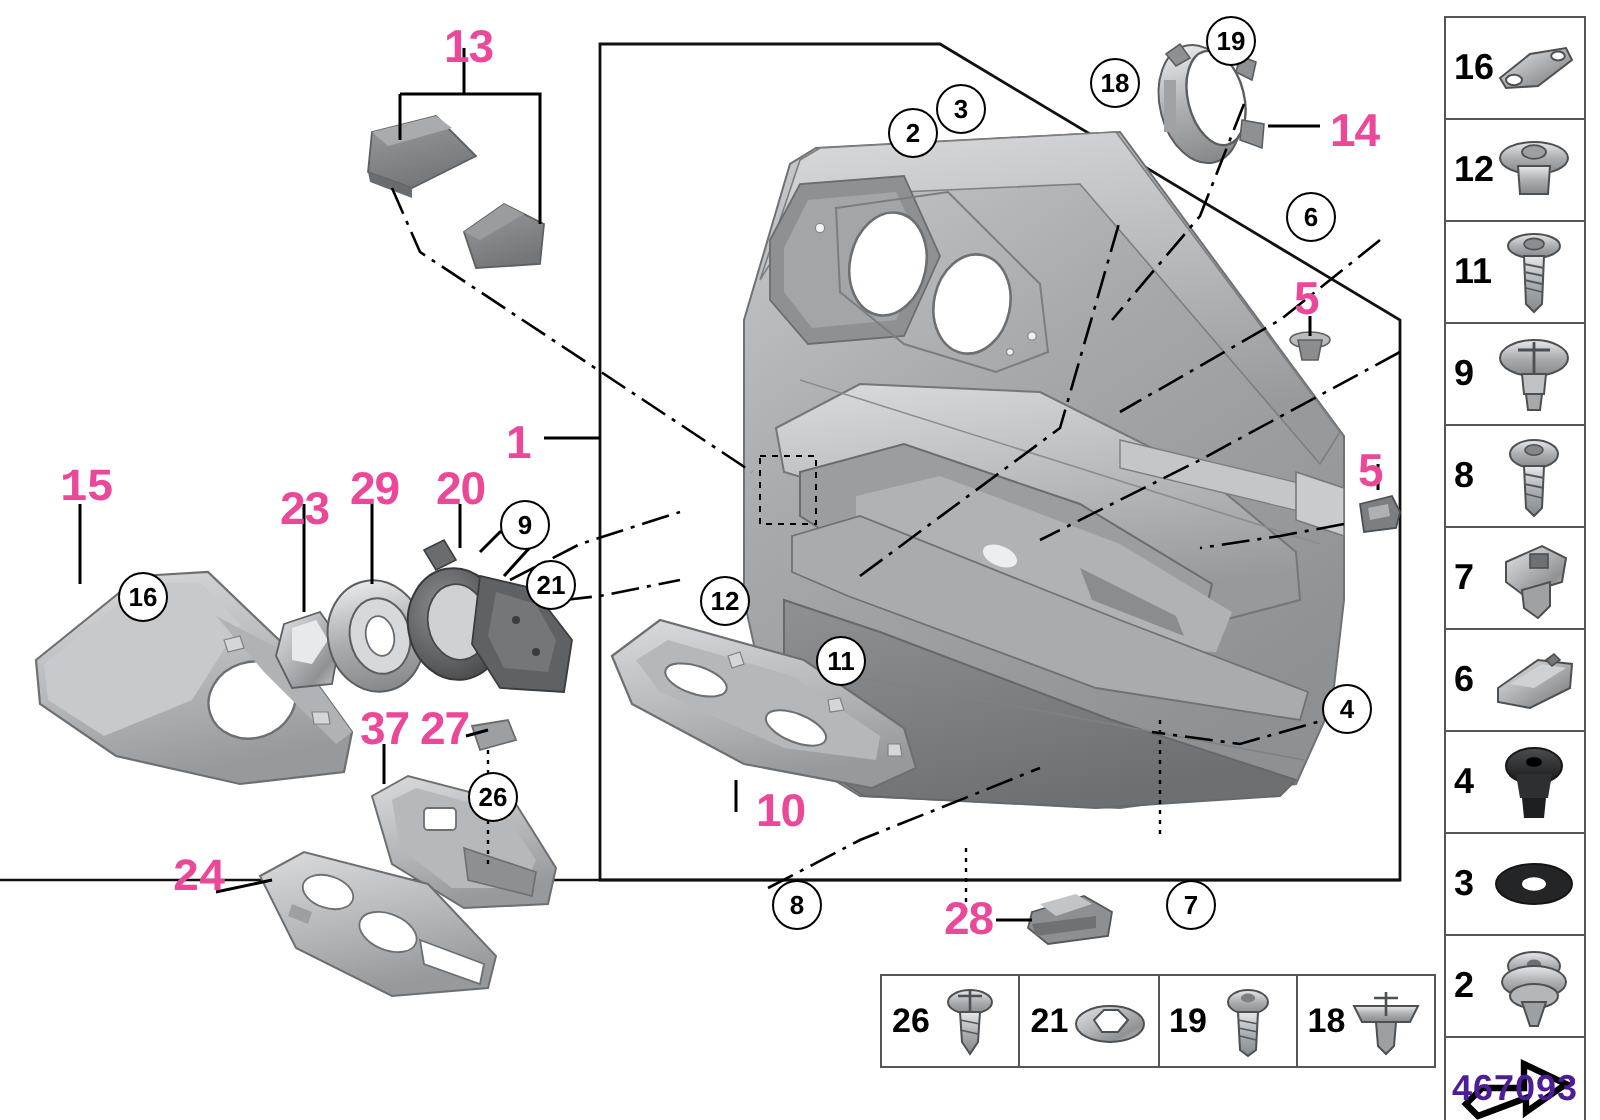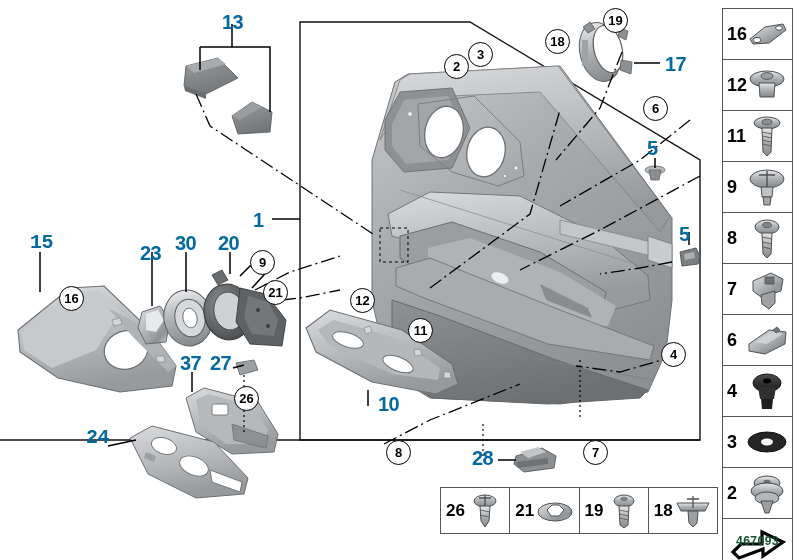--- a/index.html
+++ b/index.html
@@ -2,38 +2,38 @@
 <html><head>
 <meta charset="utf-8">
 <style>
   html,body{margin:0;padding:0;background:#fff;}
   body{width:800px;height:560px;overflow:hidden;
        font-family:"Liberation Sans",sans-serif;color:#000;}
   #stage{position:relative;width:800px;height:560px;background:#ffffff;}
 
   
   .abs{position:absolute;}
-  .num{font-weight:bold;font-size:20px;line-height:1;color:#0369a1;
+  .num{font-weight:bold;font-size:23px;line-height:1;color:#ec4899;
        font-family:"Liberation Sans",sans-serif;letter-spacing:-0.5px;}
   .circnum{width:23px;height:23px;border:1.6px solid #000;border-radius:50%;
            background:#fff;display:flex;align-items:center;justify-content:center;
            font-weight:bold;font-size:13px;font-family:"Liberation Sans",sans-serif;}
 
   
   #sidebar{position:absolute;left:722px;top:8px;width:71px;border:1.3px solid #555;
            box-sizing:border-box;background:#fff;}
   .sbcell{position:relative;height:51px;border-bottom:1.3px solid #555;box-sizing:border-box;
           display:flex;align-items:center;}
   .sbcell:last-child{border-bottom:none;}
   .sbnum{position:absolute;left:4px;top:50%;transform:translateY(-50%);
          font-weight:bold;font-size:18px;font-family:"Liberation Sans",sans-serif;}
   .sbart{position:absolute;right:3px;top:50%;transform:translateY(-50%);
          width:44px;height:44px;}
   #footcode{position:absolute;left:722px;top:534px;width:71px;text-align:center;
-            font-size:12px;font-weight:bold;letter-spacing:0.5px;color:#14532d;}
+            font-size:18px;font-weight:bold;letter-spacing:0.5px;color:#4c1d95;}
 
   
   #bottomstrip{position:absolute;left:440px;top:487px;width:278px;height:47px;
                border:1.3px solid #555;box-sizing:border-box;display:flex;background:#fff;}
   .bscell{position:relative;flex:1;border-right:1.3px solid #555;box-sizing:border-box;
           display:flex;align-items:center;}
   .bscell:last-child{border-right:none;}
   .bsnum{position:absolute;left:5px;top:50%;transform:translateY(-50%);
          font-weight:bold;font-size:17px;}
   .bsart{position:absolute;right:4px;top:50%;transform:translateY(-50%);
@@ -275,26 +275,26 @@
       <path d="M244 375 L244 432"></path>
       <path d="M580 360 L580 420"></path>
       <path d="M483 456 L483 424"></path>
     </g>
 
     <rect x="380" y="228" width="28" height="34" fill="none" stroke="#000" stroke-width="1" stroke-dasharray="3 3"></rect>
   </svg>
 
   <div class="abs num" style="left:222px;top:12px;">13</div>
   <div class="abs num" style="left:253px;top:210px;">1</div>
-  <div class="abs num" style="left:665px;top:54px;">17</div>
+  <div class="abs num" style="left:665px;top:54px;">14</div>
   <div class="abs num" style="left:647px;top:138px;">5</div>
   <div class="abs num" style="left:679px;top:224px;">5</div>
   <div class="abs num" style="left:30px;top:233px;font-family:Liberation Mono, monospace;">15</div>
   <div class="abs num" style="left:140px;top:243px;">23</div>
-  <div class="abs num" style="left:175px;top:233px;">30</div>
+  <div class="abs num" style="left:175px;top:233px;">29</div>
   <div class="abs num" style="left:218px;top:233px;">20</div>
   <div class="abs num" style="left:378px;top:394px;">10</div>
   <div class="abs num" style="left:180px;top:353px;">37</div>
   <div class="abs num" style="left:210px;top:353px;">27</div>
   <div class="abs num" style="left:86px;top:428px;font-family:Liberation Mono, monospace;">24</div>
   <div class="abs num" style="left:472px;top:448px;">28</div>
 
   <div class="abs circnum" style="left:444px;top:54px;">2</div>
   <div class="abs circnum" style="left:468px;top:42px;">3</div>
   <div class="abs circnum" style="left:545px;top:29px;">18</div>

